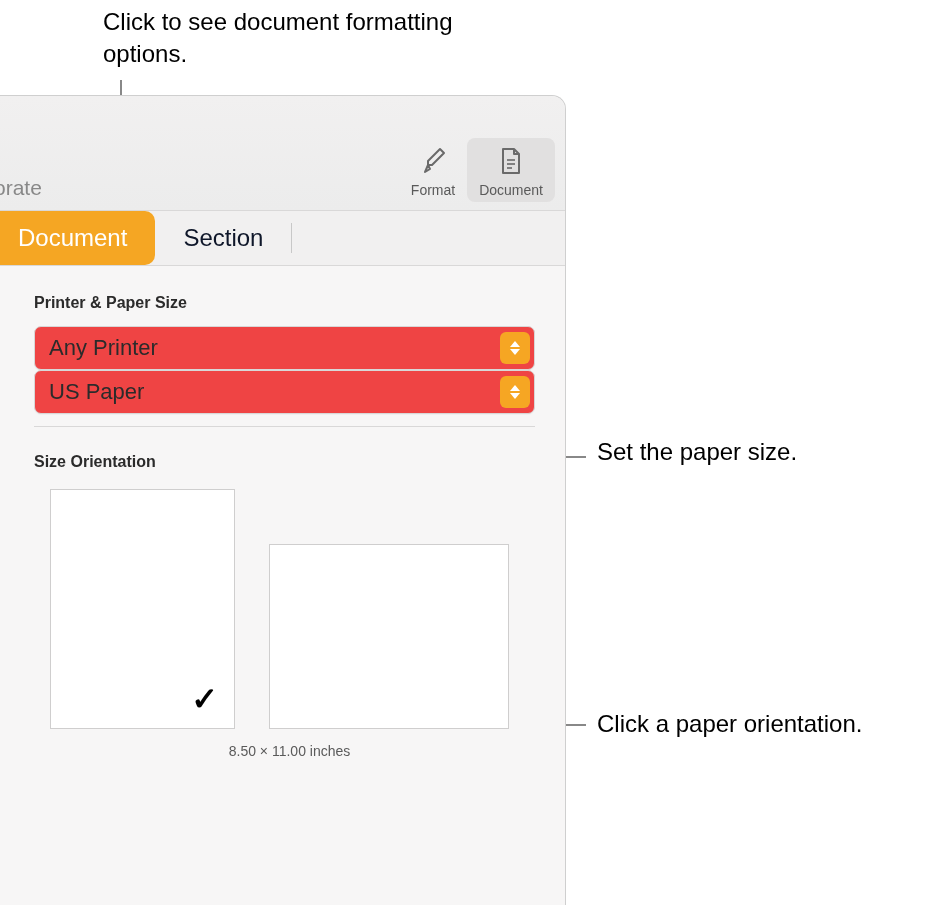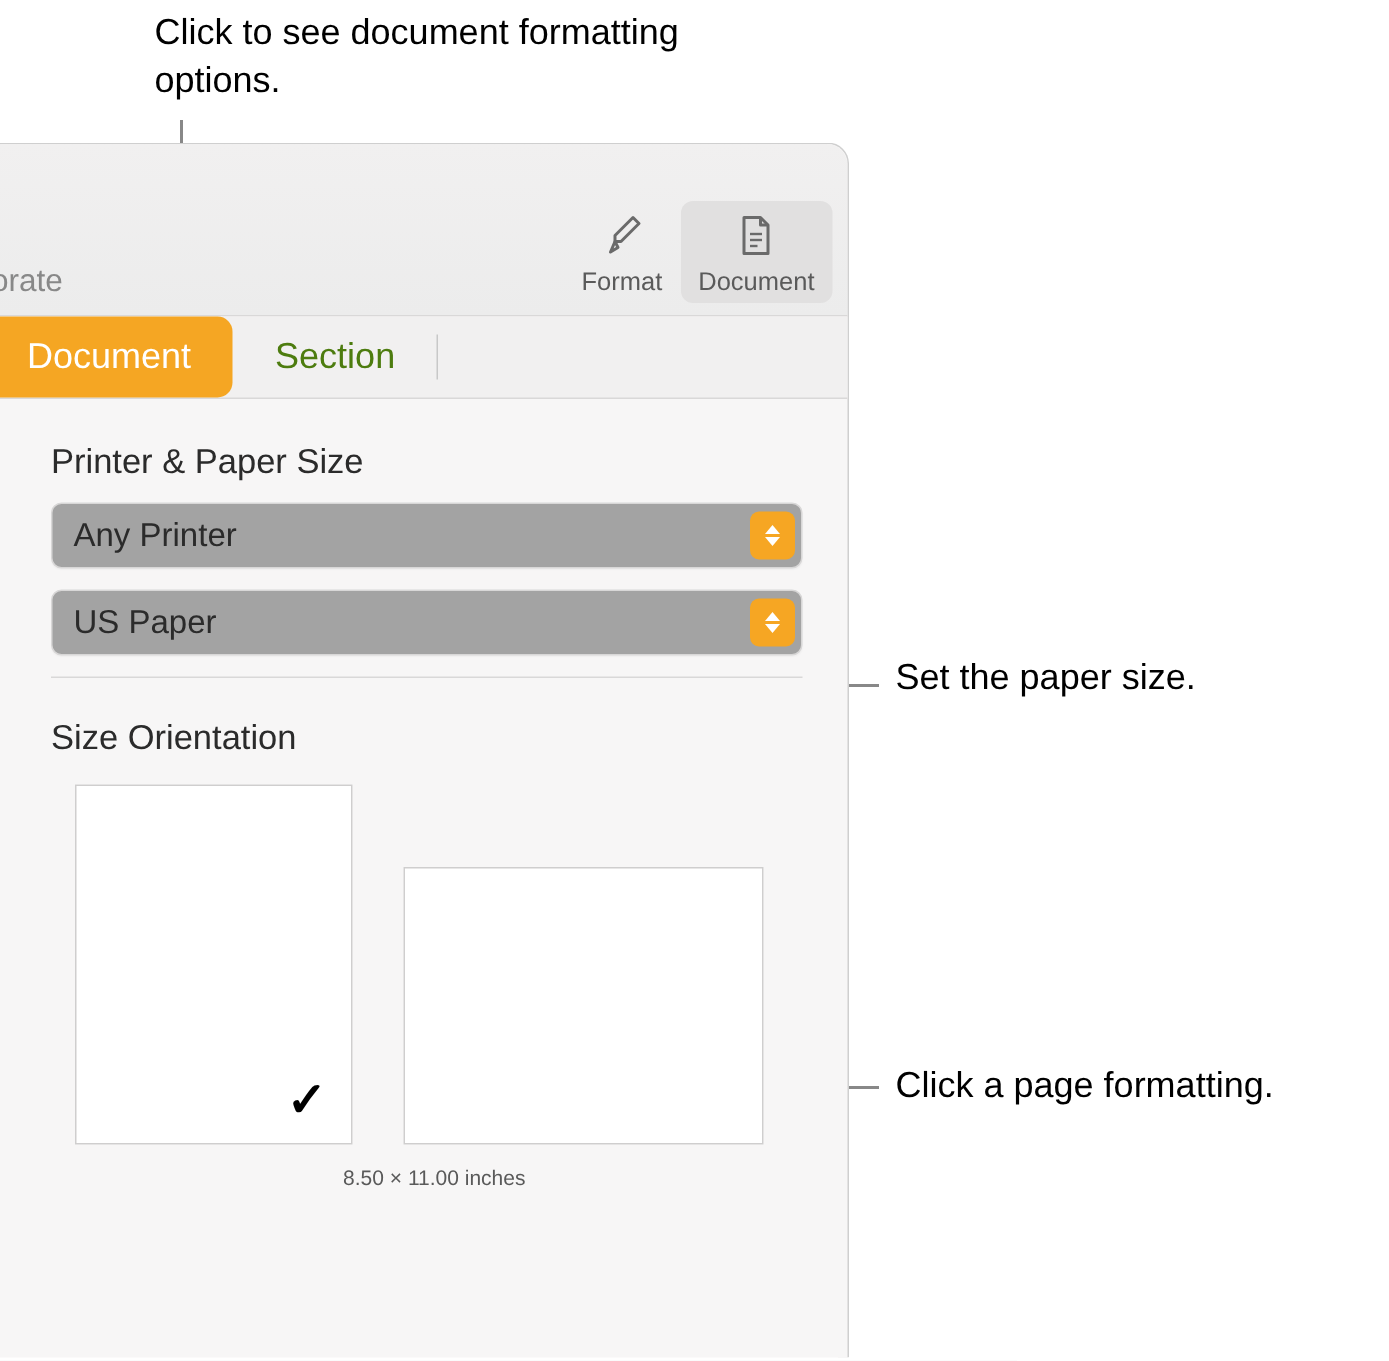--- a/index.html
+++ b/index.html
@@ -59,21 +59,21 @@
       gap: 0;
     }
     .tool-btn {
       display: flex;
       flex-direction: column;
       align-items: center;
       justify-content: flex-start;
       gap: 4px;
       padding: 6px 12px 4px 12px;
       border-radius: 8px;
-      font-size: 17px;
+      font-size: 14px;
       color: #5a5a5a;
       cursor: default;
     }
     .tool-btn.active {
       background: #e1e0e0;
     }
     .tool-icon {
       width: 34px;
       height: 34px;
       display: flex;
@@ -86,54 +86,53 @@
       height: 55px;
       border-bottom: 1px solid #d9d8d8;
       background: #f1f0f0;
     }
     .tab {
       display: flex;
       align-items: center;
       justify-content: center;
       padding: 0 28px;
       font-size: 24px;
-      color: #4d7c0f;
+      color: #0f172a;
       cursor: default;
       position: relative;
     }
     .tab.active {
       background: #f5a623;
       color: #fff;
       font-weight: 500;
       border-radius: 0 10px 10px 0;
     }
     .tab-divider {
       width: 1px;
       background: #c8c8c8;
       margin: 12px 0;
     }
     .content {
       padding: 28px 30px 0 44px;
     }
     .section-title {
-      font-size: 23px;
-      font-weight: 400;
+      font-size: 16px;
+      font-weight: 700;
       color: #2b2b2b;
       margin-bottom: 14px;
     }
     .popup {
       display: flex;
       align-items: center;
       justify-content: space-between;
-      background: #a3a3a3;
+      background: #ef4444;
       border: 1px solid #d8d7d7;
       border-radius: 7px;
       height: 44px;
       padding: 0 4px 0 14px;
-      margin-bottom: 14px;
       font-size: 22px;
       color: #2b2b2b;
       box-shadow: 0 1px 1px rgba(0,0,0,0.03);
     }
     .popup-knob {
       width: 30px;
       height: 32px;
       background: #f6a623;
       border-radius: 6px;
       display: flex;
@@ -198,21 +197,21 @@
   </style>
 </head>
 <body>
 
 <div class="callout" style="left:103px; top:6px; width:360px;">Click to see document formatting options.</div>
 <div class="callout-line" style="left:120px; top:80px; width:2px; height:175px;"></div>
 
 <div class="callout" style="left:597px; top:436px;">Set the paper size.</div>
 <div class="callout-line" style="left:538px; top:456px; width:48px; height:2px;"></div>
 
-<div class="callout" style="left:597px; top:708px;">Click a page formatting.</div>
+<div class="callout" style="left:597px; top:708px;">Click a paper orientation.</div>
 <div class="callout-line" style="left:502px; top:724px; width:84px; height:2px;"></div>
 
 <div class="panel">
 
   <div class="toolbar">
     <div class="toolbar-left">orate</div>
     <div class="toolbar-right">
       <div class="tool-btn">
         <span class="tool-icon">
           <svg width="30" height="30" viewBox="0 0 30 30">

